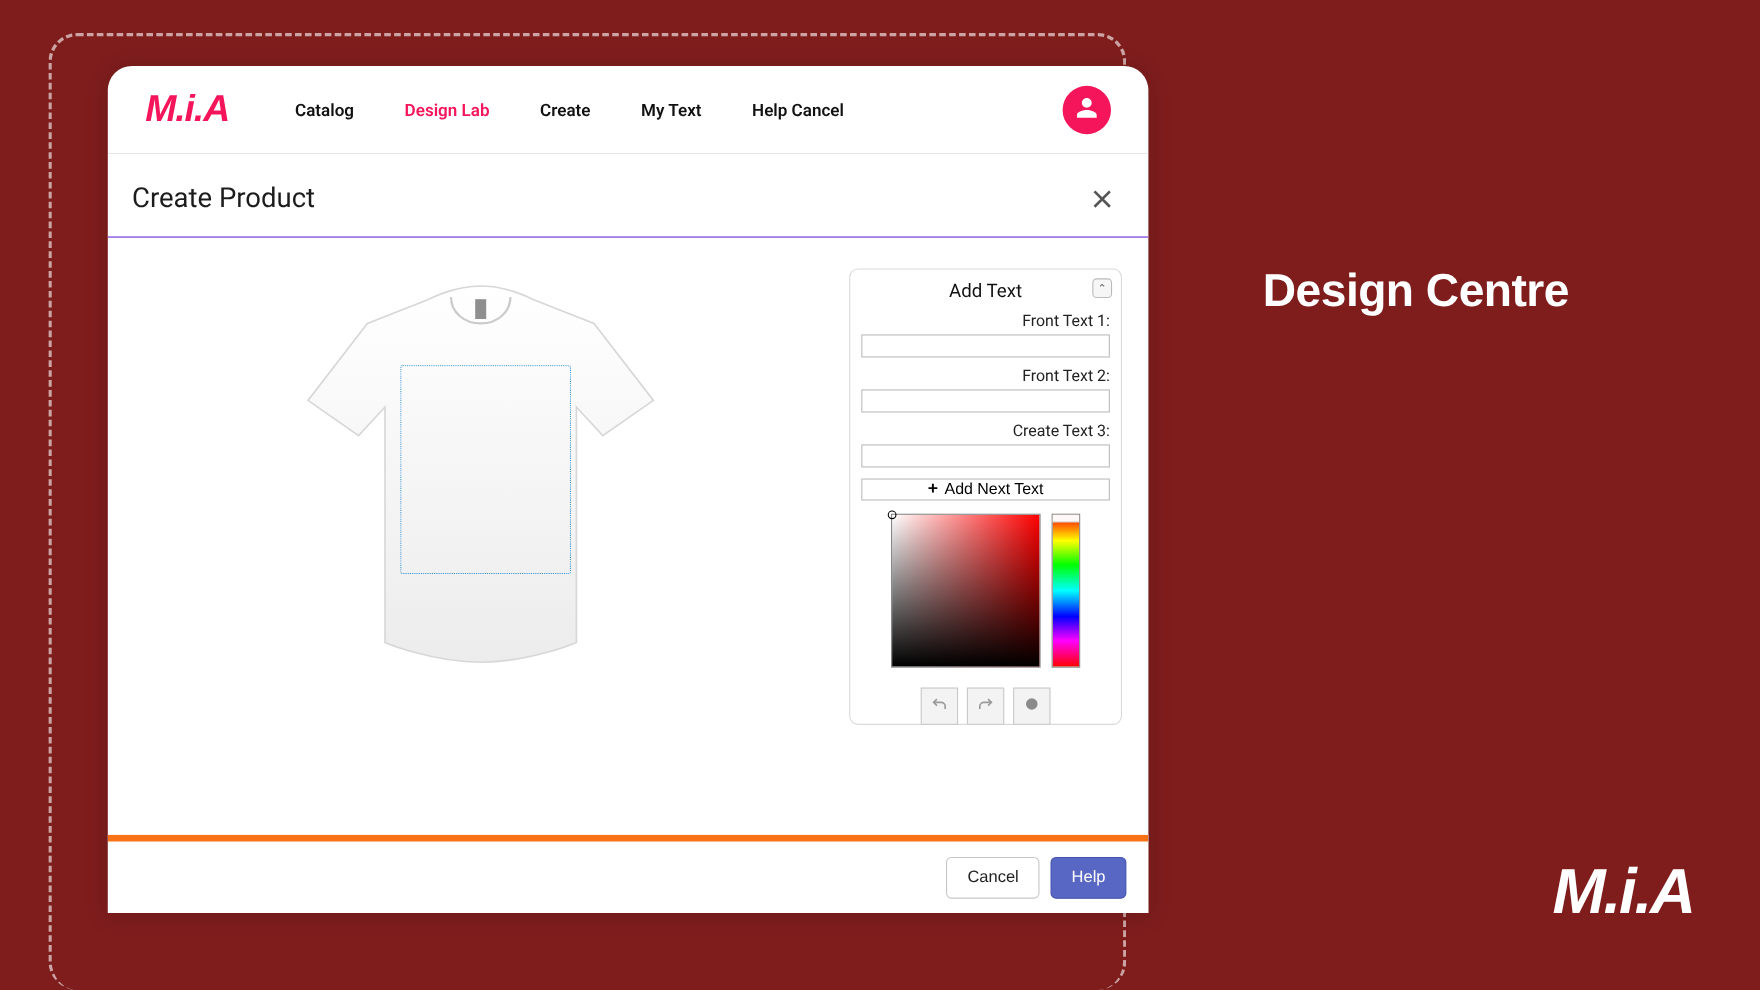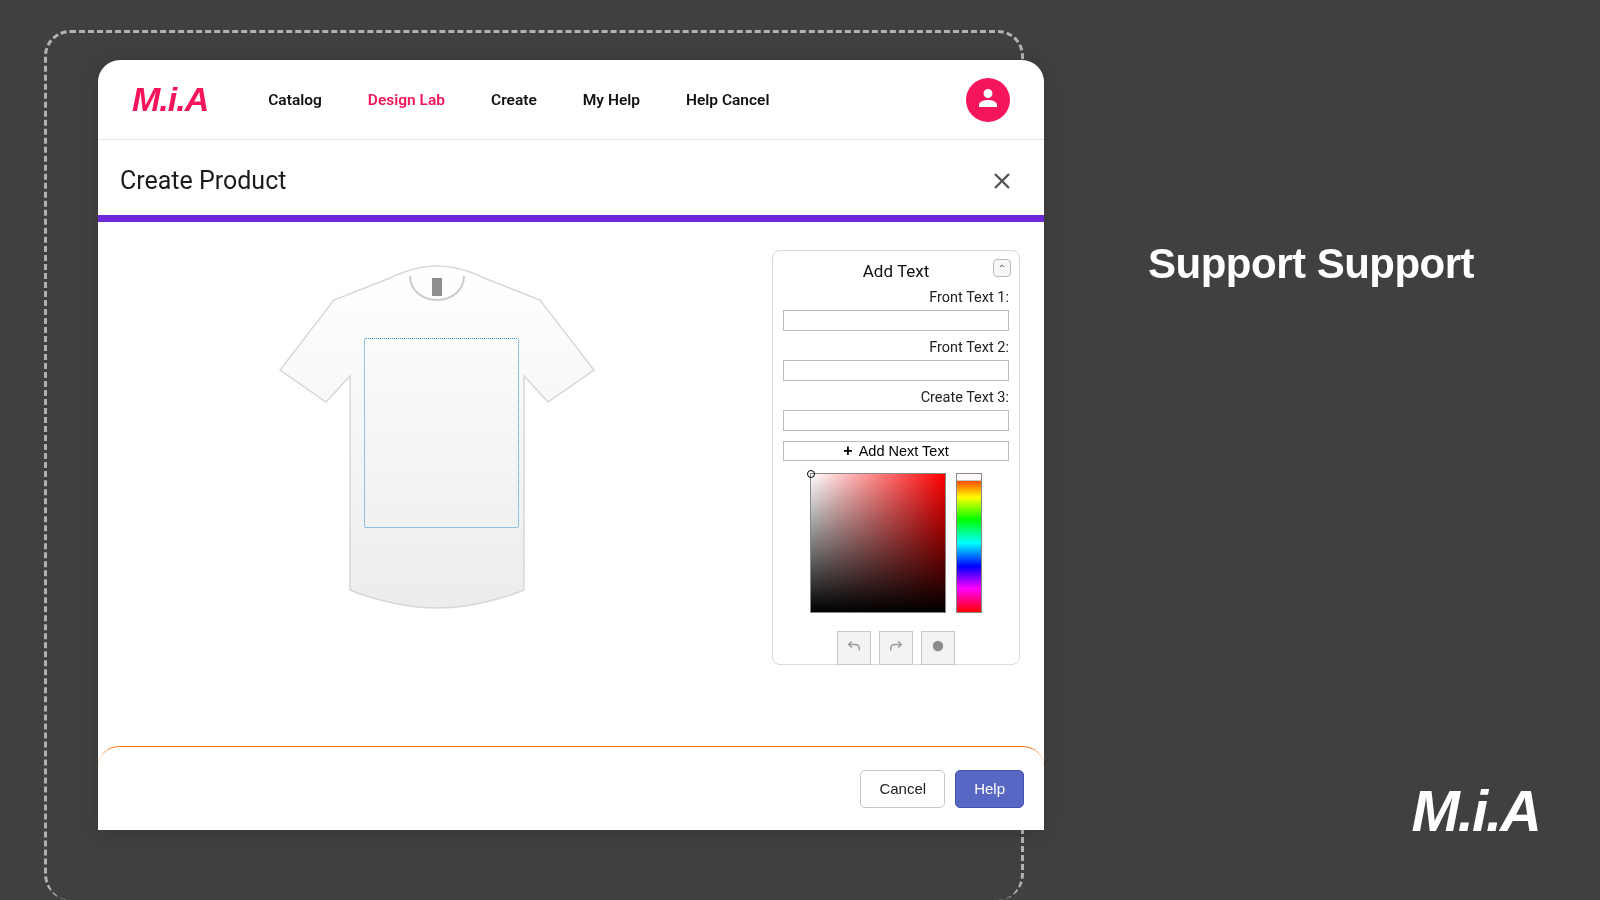--- a/index.html
+++ b/index.html
@@ -1,18 +1,18 @@
 <!DOCTYPE html>
 <html><head>
 <meta charset="utf-8">
 <style>
   * { box-sizing: border-box; margin: 0; padding: 0; }
   html, body { width: 1600px; height: 900px; overflow: hidden; font-family: -apple-system, BlinkMacSystemFont, "Segoe UI", Roboto, Arial, sans-serif; }
   .stage {
-    width: 1600px; height: 900px; background: #404040; position: relative;
+    width: 1600px; height: 900px; background: #7f1d1d; position: relative;
   }
   
   .dashed-frame {
     position: absolute; left: 44px; top: 30px; width: 980px; height: 870px;
     border: 3px dashed rgba(255,255,255,0.6); border-radius: 26px;
     border-bottom: none;
     pointer-events: none;
   }
   
   .app-window {
@@ -35,21 +35,21 @@
   .nav a.active { color: #f4155a; }
   .avatar-btn {
     margin-left: auto; width: 44px; height: 44px; border-radius: 50%;
     background: #f4155a; display: flex; align-items: center; justify-content: center;
     cursor: pointer;
   }
   .avatar-btn svg { width: 22px; height: 22px; fill: #fff; }
 
   .modal-head {
     display: flex; align-items: center; justify-content: space-between;
-    padding: 26px 30px 20px 22px; border-bottom: 7px solid #6d28d9;
+    padding: 26px 30px 20px 22px; border-bottom: 1px solid #6d28d9;
   }
   .modal-head h1 { font-size: 25px; font-weight: 400; color: #1c1c1c; }
   .close-x { width: 24px; height: 24px; cursor: pointer; color: #555; }
   .close-x svg { width: 100%; height: 100%; stroke: currentColor; stroke-width: 2.4; fill: none; }
 
   .workspace {
     flex: 1; display: flex; padding: 28px 24px 0 24px; gap: 20px; overflow: hidden;
   }
   .canvas-area {
     flex: 1; display: flex; align-items: flex-start; justify-content: center; padding-top: 10px;
@@ -115,24 +115,23 @@
     margin-top: 14px; display: flex; gap: 8px; justify-content: center;
   }
   .tool-btn {
     width: 34px; height: 34px; border: 1px solid #c9c9c9; background: #f3f3f3;
     display:flex; align-items:center; justify-content:center; cursor:pointer; color:#9a9a9a;
   }
   .tool-btn svg { width: 18px; height: 18px; stroke: currentColor; fill: none; stroke-width: 2; }
   .tool-btn.circle-fill svg circle { fill: #8b8b8b; stroke:none; }
 
   .footer-bar {
-    height: 84px; border-top: 1px solid #f97316;
+    height: 71px; border-top: 6px solid #f97316;
     display:flex; align-items:center; justify-content:flex-end; gap: 10px; padding: 0 20px;
     background:#fff;
-    border-radius:21px;
   }
   .btn {
     height: 38px; padding: 0 18px; border-radius: 5px; font-size: 15px; cursor: pointer;
     display:flex; align-items:center;
   }
   .btn-secondary { background:#fff; border:1px solid #c7c7c7; color:#222; }
   .btn-primary { background:#5866c4; border:1px solid #4452b0; color:#fff; }
 
   
   .right-title {
@@ -153,21 +152,21 @@
   <div class="dashed-frame"></div>
 
   <div class="app-window">
 
     <div class="topbar">
       <div class="logo">M.i.A</div>
       <nav class="nav">
         <a>Catalog</a>
         <a class="active">Design Lab</a>
         <a>Create</a>
-        <a>My Help</a>
+        <a>My Text</a>
         <a>Help Cancel</a>
       </nav>
       <div class="avatar-btn">
         <span>
           <svg viewBox="0 0 24 24">
               <path d="M12 12c2.7 0 4.9-2.2 4.9-4.9S14.7 2.2 12 2.2 7.1 4.4 7.1 7.1 9.3 12 12 12zm0 2.2c-3.3 0-9.8 1.6-9.8 4.9v2.7h19.6v-2.7c0-3.3-6.5-4.9-9.8-4.9z"></path>
             </svg>
         </span>
       </div>
     </div>
@@ -265,15 +264,15 @@
       </div>
     </div>
 
     <div class="footer-bar">
       <button class="btn btn-secondary">Cancel</button>
       <button class="btn btn-primary">Help</button>
     </div>
 
   </div>
 
-  <div class="right-title">Support Support</div>
+  <div class="right-title">Design Centre</div>
   <div class="right-logo">M.i.A</div>
 </div>
 
 </body></html>

